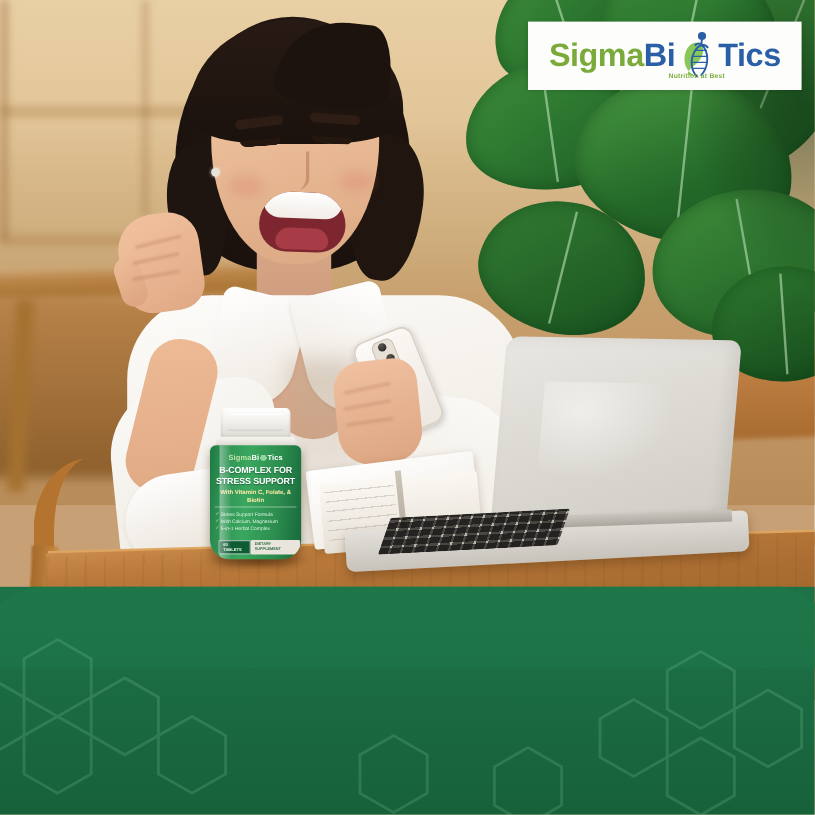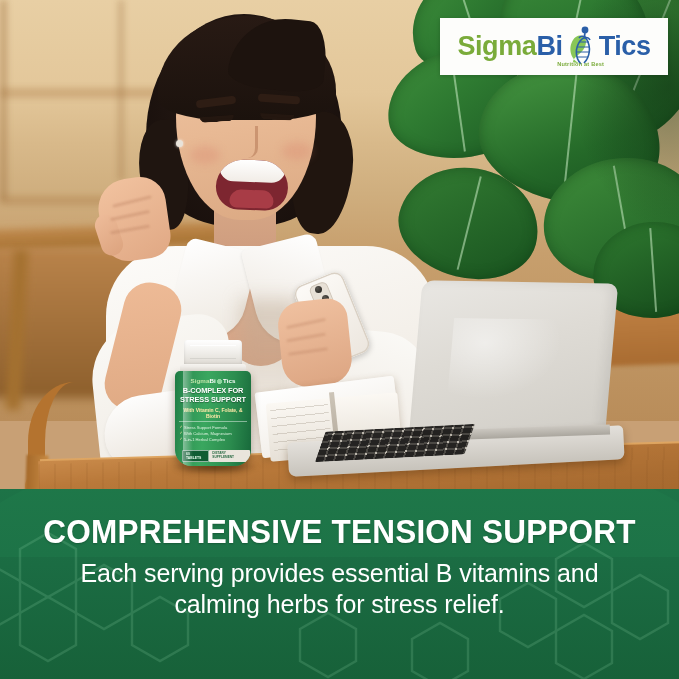--- a/index.html
+++ b/index.html
@@ -634,22 +634,15 @@
         <polygon points="-36,92 -8,76 20,92 20,124 -8,140 -36,124"></polygon>
         <polygon points="132,124 160,108 188,124 188,156 160,172 132,156"></polygon>
         <polygon points="556,70 584,54 612,70 612,102 584,118 556,102"></polygon>
         <polygon points="612,102 640,86 668,102 668,134 640,150 612,134"></polygon>
         <polygon points="500,110 528,94 556,110 556,142 528,158 500,142"></polygon>
         <polygon points="556,142 584,126 612,142 612,174 584,190 556,174"></polygon>
         <polygon points="300,140 328,124 356,140 356,172 328,188 300,172"></polygon>
         <polygon points="412,150 440,134 468,150 468,182 440,198 412,182"></polygon>
       </g>
     </svg>
-    <div class="banner-inner">
-      <div class="headline">COMPREHENSIVE TENSION SUPPORT</div>
-      <div class="sub">
-        <div>Each serving provides essential B vitamins and</div>
-        <div>calming herbs for stress relief.</div>
-      </div>
-    </div>
   </div>
 
 </div>
 
 </body></html>

